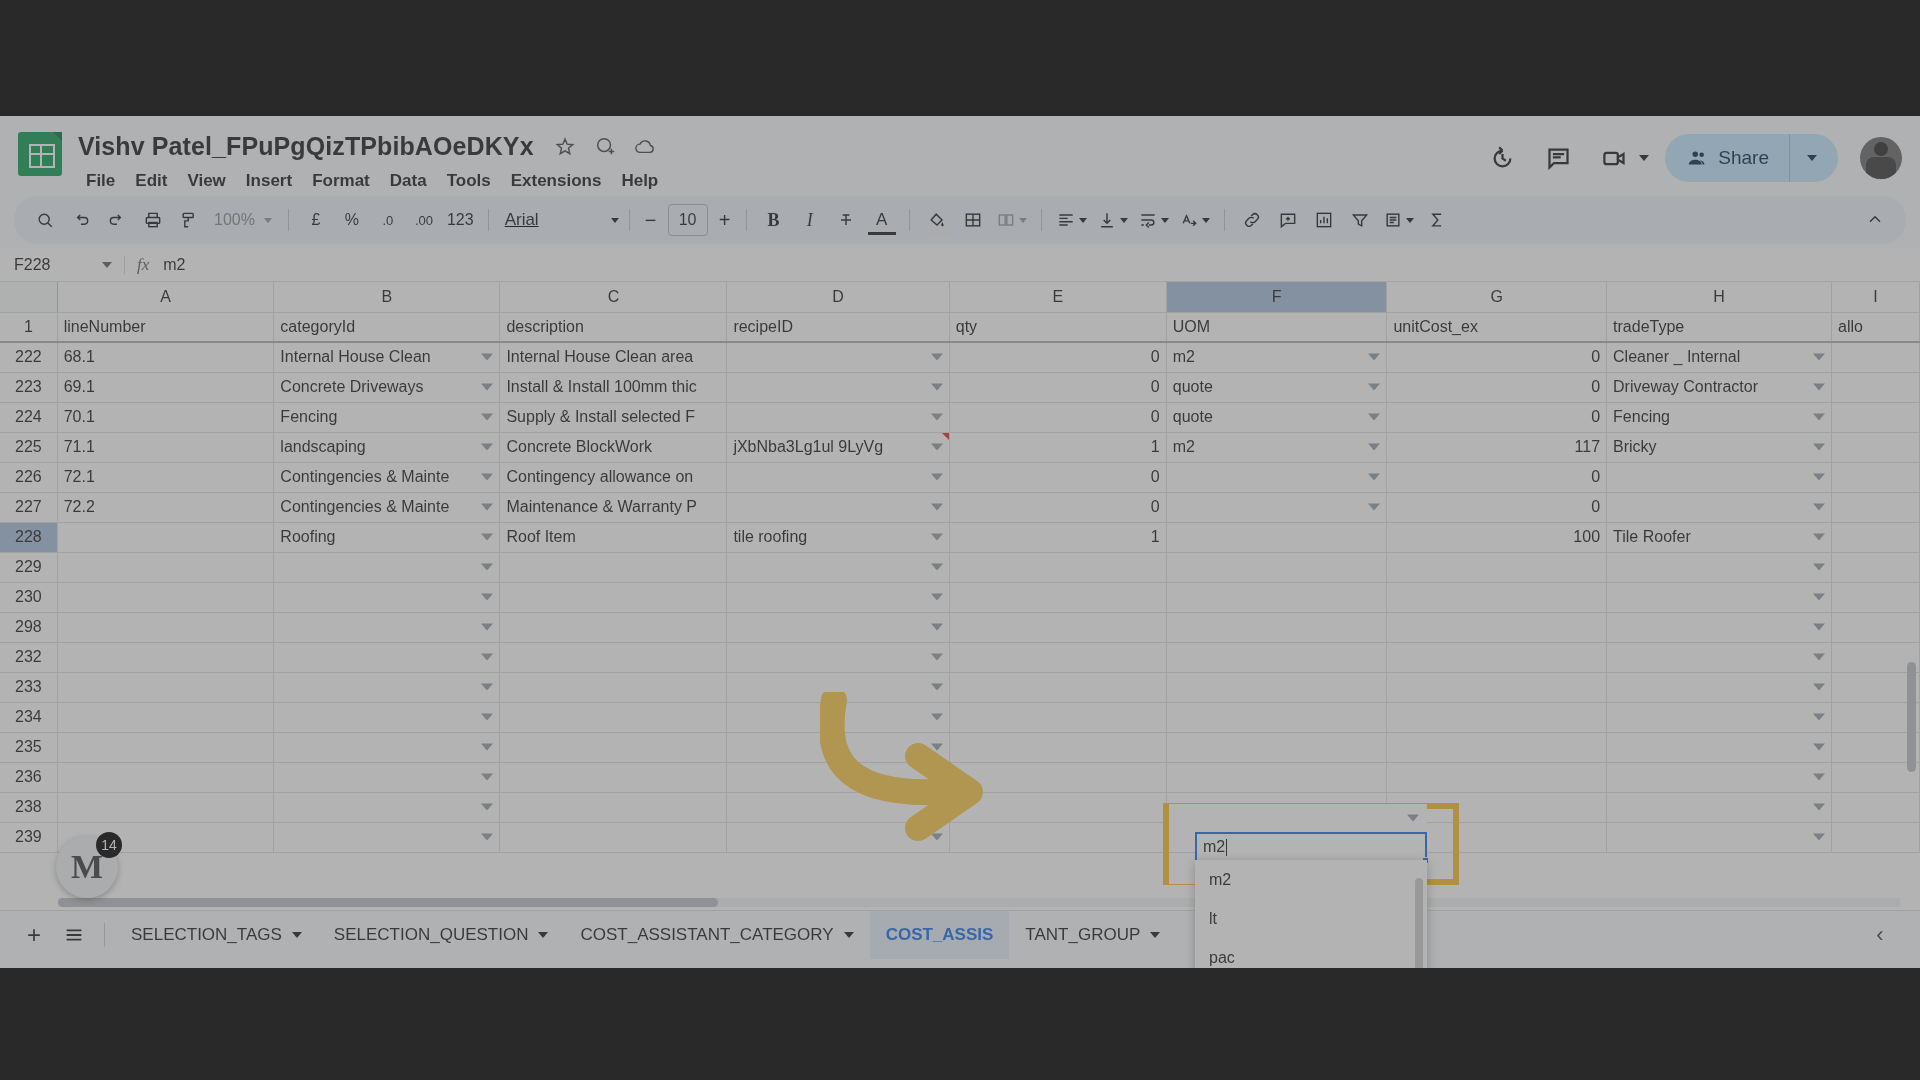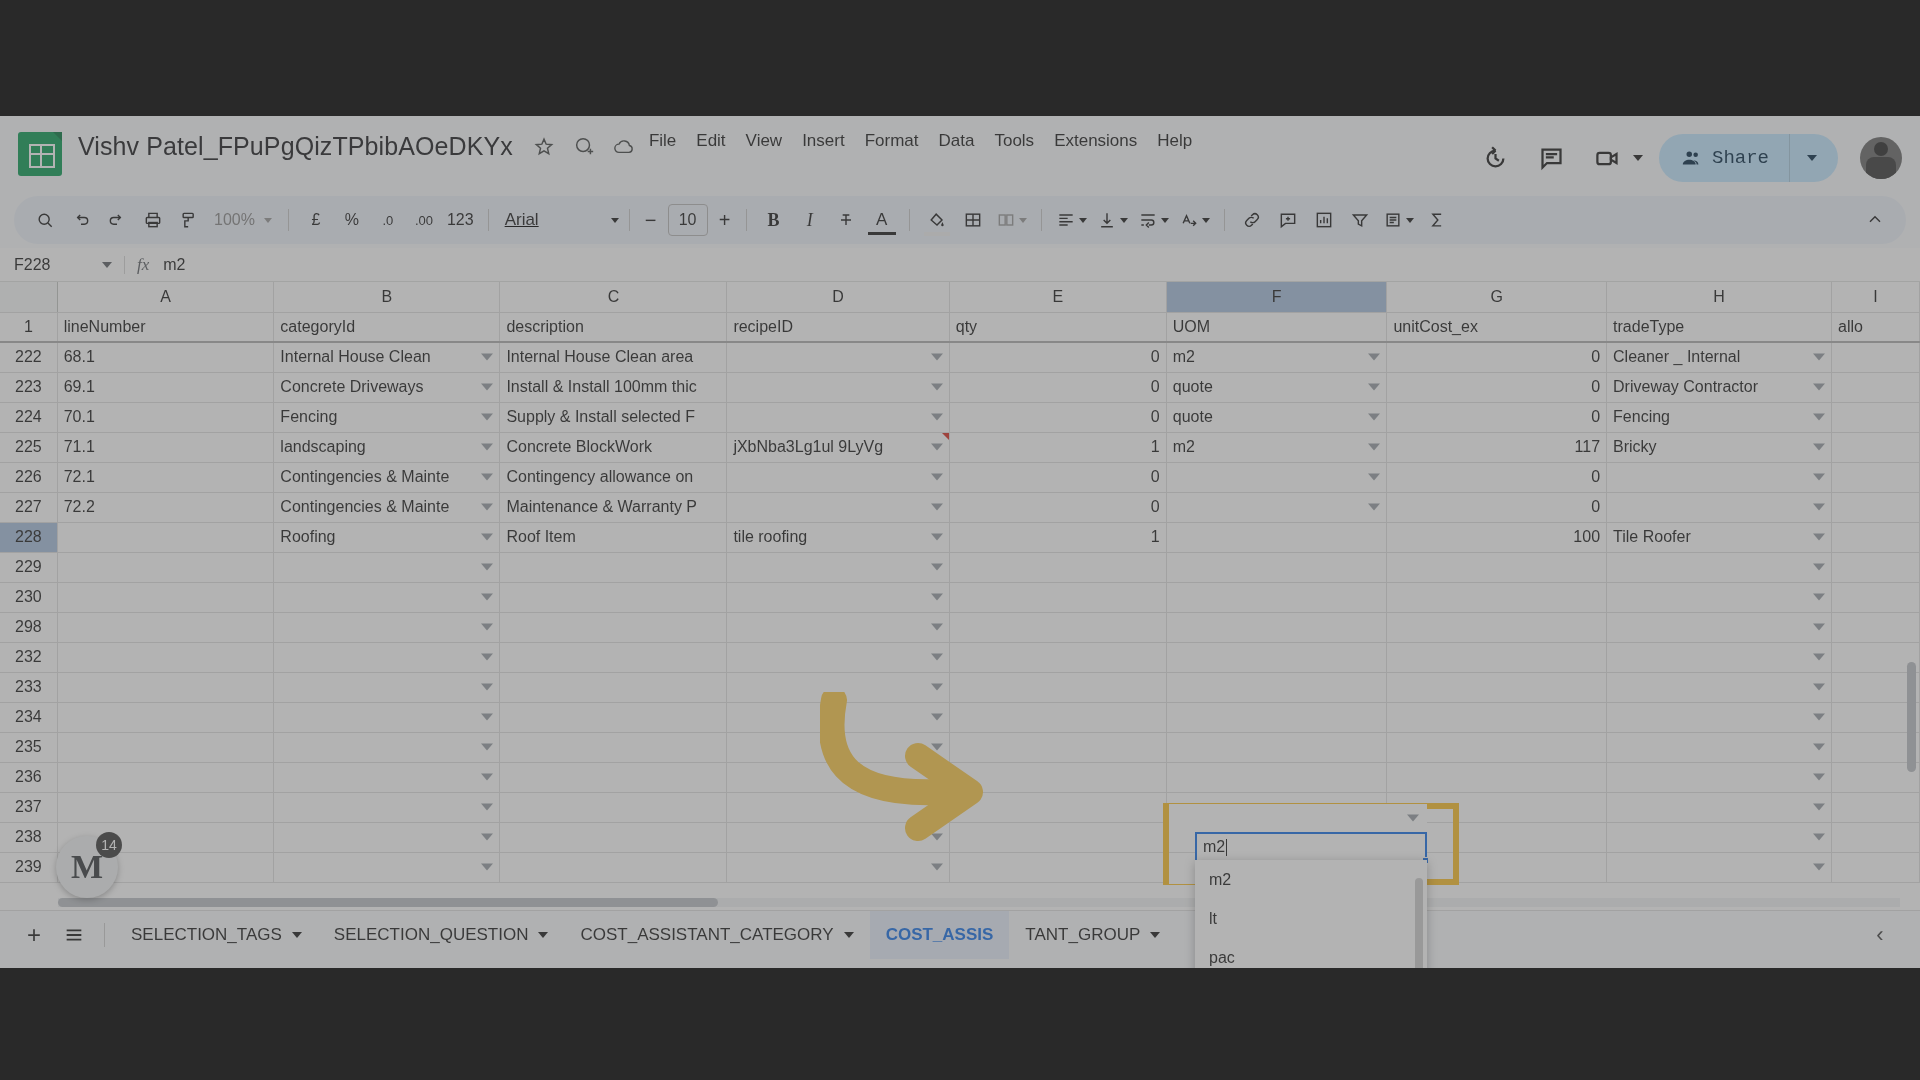--- a/index.html
+++ b/index.html
@@ -55,21 +55,21 @@
     background:
       linear-gradient(#fff,#fff) 0 7px / 100% 2px no-repeat,
       linear-gradient(#fff,#fff) 9px 0 / 2px 100% no-repeat;
   }
   .doc-logo .fold {
     position: absolute; right: 0; top: 0;
     width: 0; height: 0;
     border-left: 9px solid transparent;
     border-top: 9px solid #0b7a43;
   }
-  .title-block { display: flex; flex-direction: row; }
+  .title-block { display: flex; flex-direction: column; font-weight: bold; }
   .title-row { display: flex; align-items: center; gap: 14px; height: 40px; }
   .doc-title {
     font-size: 25px; color: #202124;
     letter-spacing: 0.1px; white-space: nowrap;
     padding: 2px 4px;
   }
   .t-icon { width: 26px; height: 26px; color: #444746; display:inline-flex; align-items:center; justify-content:center; }
   .t-icon svg { width: 22px; height: 22px; fill: currentColor; }
   .menu-row { display: flex; gap: 0; margin-top: 2px; margin-left: 2px; justify-content: center; }
   .menu-item {
@@ -97,21 +97,21 @@
     display: flex; align-items: center;
     height: 48px; background: #c2e7ff; border-radius: 24px;
     padding: 0 4px 0 0; margin-left: 6px;
   }
   .share-main {
     display: flex; align-items: center; gap: 9px;
     padding: 0 20px 0 22px; height: 48px;
     border-right: 1px solid #a8c7da;
   }
   .share-main svg { width: 22px; height: 22px; fill: #0b2d48; }
-  .share-label { font-size: 19px; color: #0b2d48; font-family: Liberation Mono, monospace; }
+  .share-label { font-size: 19px; color: #0b2d48; }
   .share-caret { width: 44px; height: 48px; display:flex; align-items:center; justify-content:center; }
   .share-caret .caret-sm { border-top-color: #0b2d48; }
   .avatar {
     width: 42px; height: 42px; border-radius: 50%;
     background: #6b6b6b; margin-left: 12px;
     overflow: hidden; position: relative;
   }
   .avatar .head { position:absolute; left:14px; top:5px; width:14px; height:14px; border-radius:50%; background:#2b2b2b; }
   .avatar .body { position:absolute; left:6px; top:20px; width:30px; height:24px; border-radius:8px 8px 0 0; background:#3b3b3b; }
 
@@ -323,21 +323,21 @@
     display: flex; align-items: center; justify-content: center;
     z-index: 30;
   }
   .explore-badge .m {
     font-size: 34px; color: #3c4043; font-weight: 700;
     font-family: "Liberation Serif", serif;
   }
   .badge-count {
     position: absolute; right: -4px; top: -4px;
     min-width: 26px; height: 26px; border-radius: 13px;
-    background: #404040; color: #fff;
+    background: #000000; color: #fff;
     font-size: 14px; display:flex; align-items:center; justify-content:center;
     padding: 0 5px;
   }
 </style>
 </head>
 <body>
 
 <div id="stage">
   <div id="app">
 
@@ -878,38 +878,20 @@
                 </td>
                 <td></td>
                 <td></td>
                 <td></td>
                 <td>
                   <span class="dd-chip"></span>
                 </td>
                 <td></td>
               </tr>
               <tr>
-                <td class="rowhdr">237</td>
-                <td></td>
-                <td>
-                  <span class="dd-chip"></span>
-                </td>
-                <td></td>
-                <td>
-                  <span class="dd-chip"></span>
-                </td>
-                <td></td>
-                <td></td>
-                <td></td>
-                <td>
-                  <span class="dd-chip"></span>
-                </td>
-                <td></td>
-              </tr>
-              <tr>
                 <td class="rowhdr">238</td>
                 <td></td>
                 <td>
                   <span class="dd-chip"></span>
                 </td>
                 <td></td>
                 <td>
                   <span class="dd-chip"></span>
                 </td>
                 <td></td>

